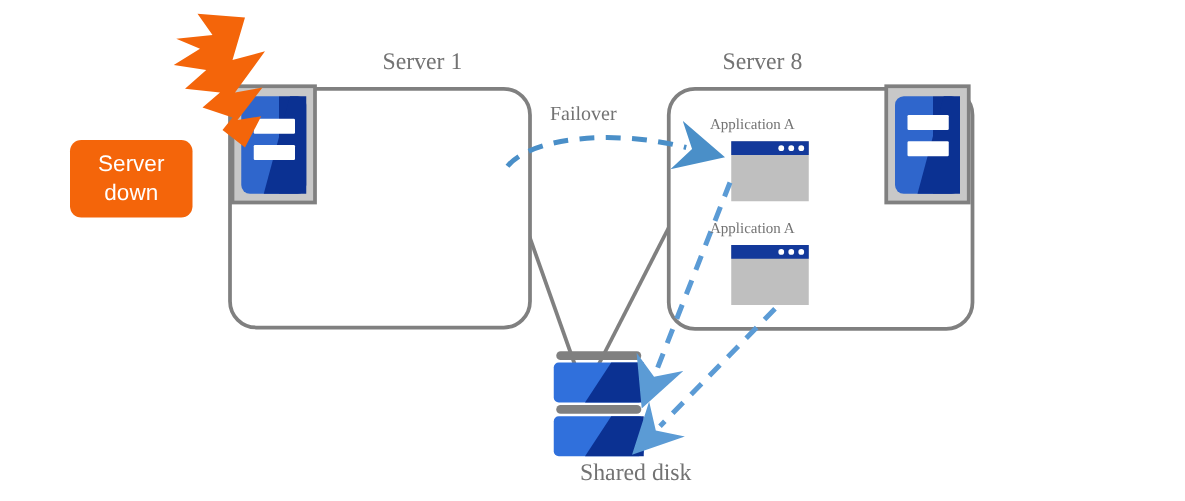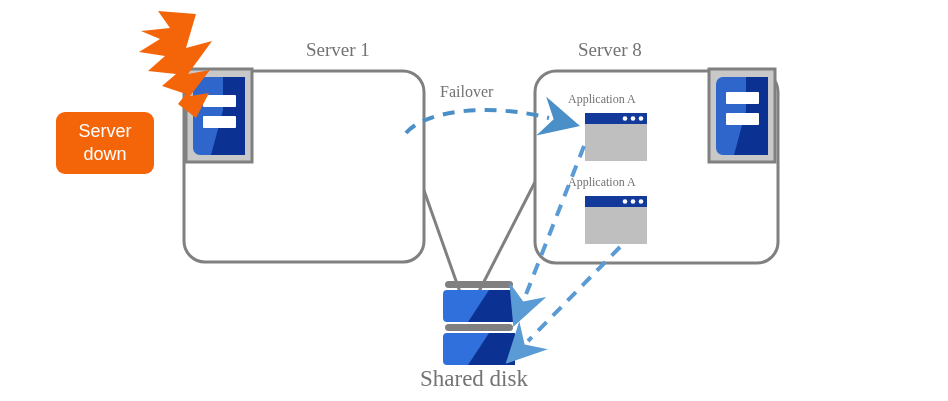--- a/index.html
+++ b/index.html
@@ -28,21 +28,21 @@
     position: absolute;
     color: #737373;
     font-size: 19px;
     line-height: 22px;
     white-space: nowrap;
     font-family: Liberation Serif, serif;
   }
   .srv-title { font-size: 19px; }
   .app-label { font-size: 12px; }
   .failover-label { font-size: 16px; }
-  .disk-label { font-size: 23px; }
+  .disk-label { font-size: 19px; margin-left: 44px; }
   .down-badge {
     position: absolute;
     background: #F4650A;
     border-radius: 9px;
     color: #ffffff;
     font-size: 18px;
     line-height: 23px;
     text-align: center;
     font-family: "Liberation Sans", sans-serif;
     display: flex;

